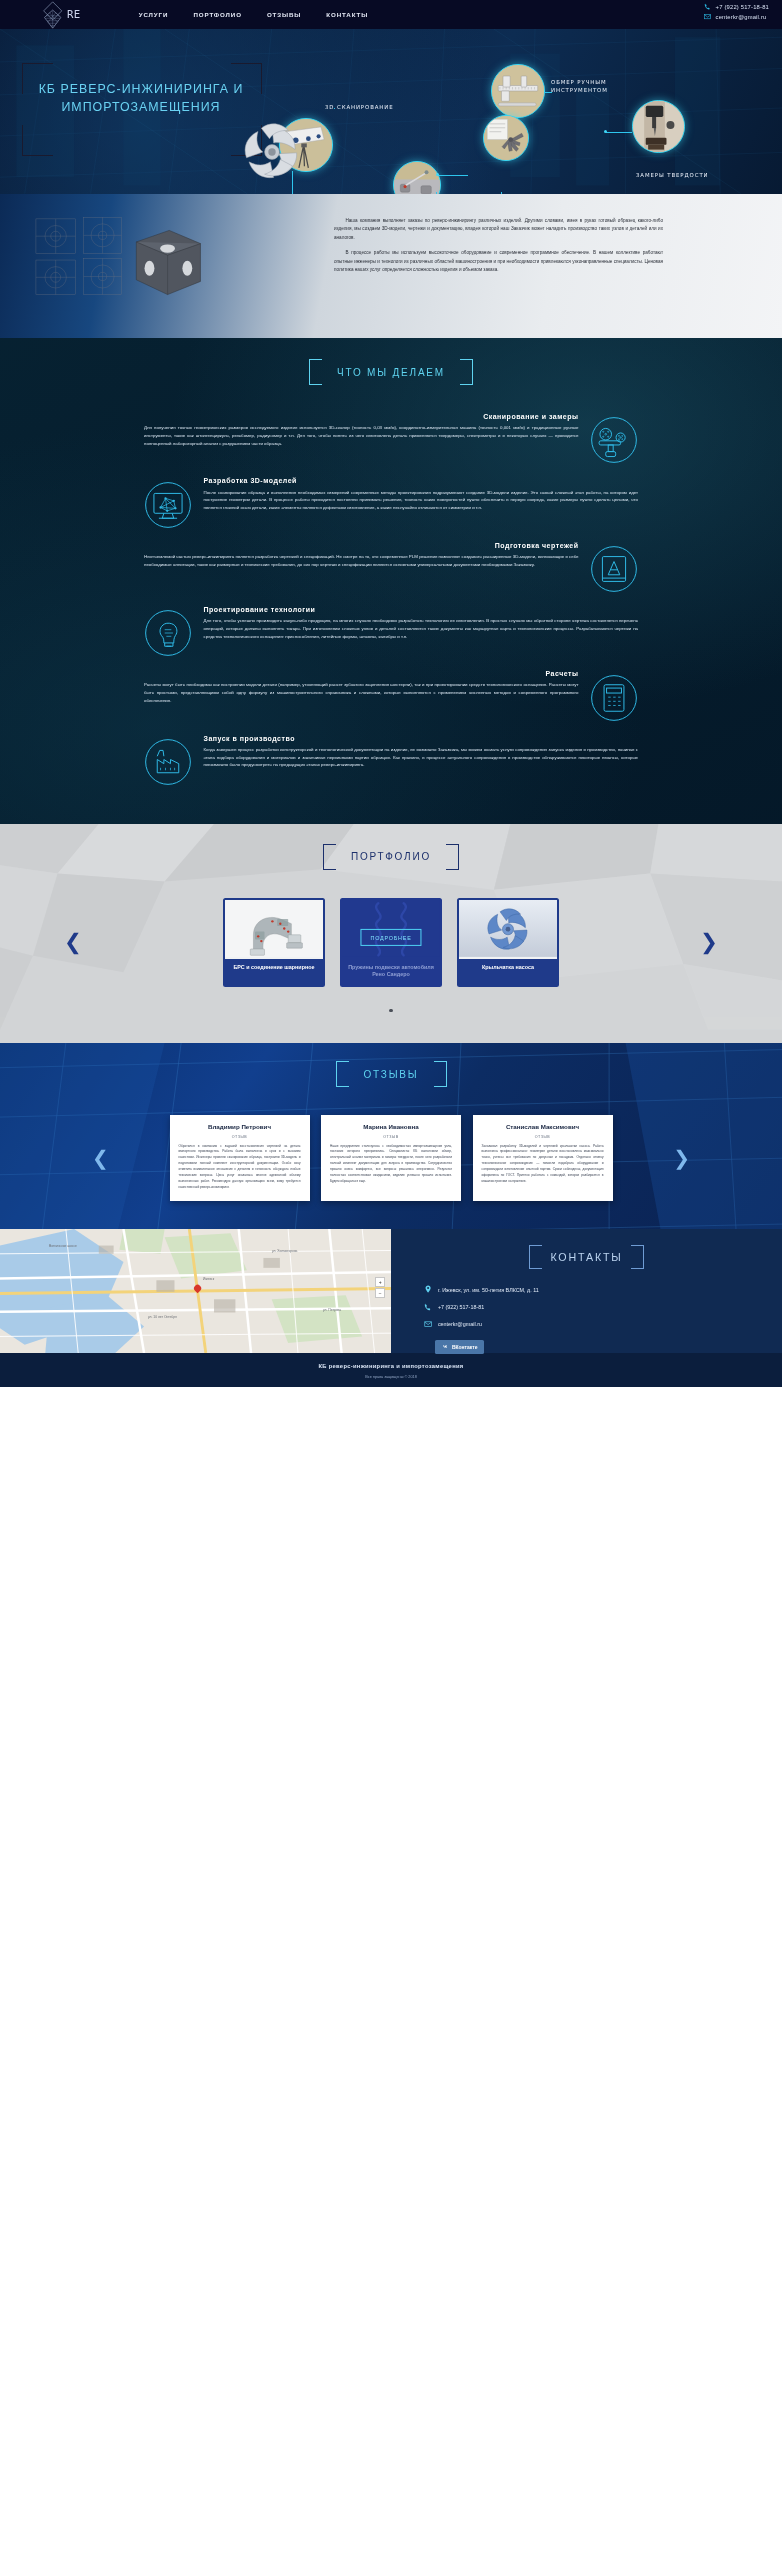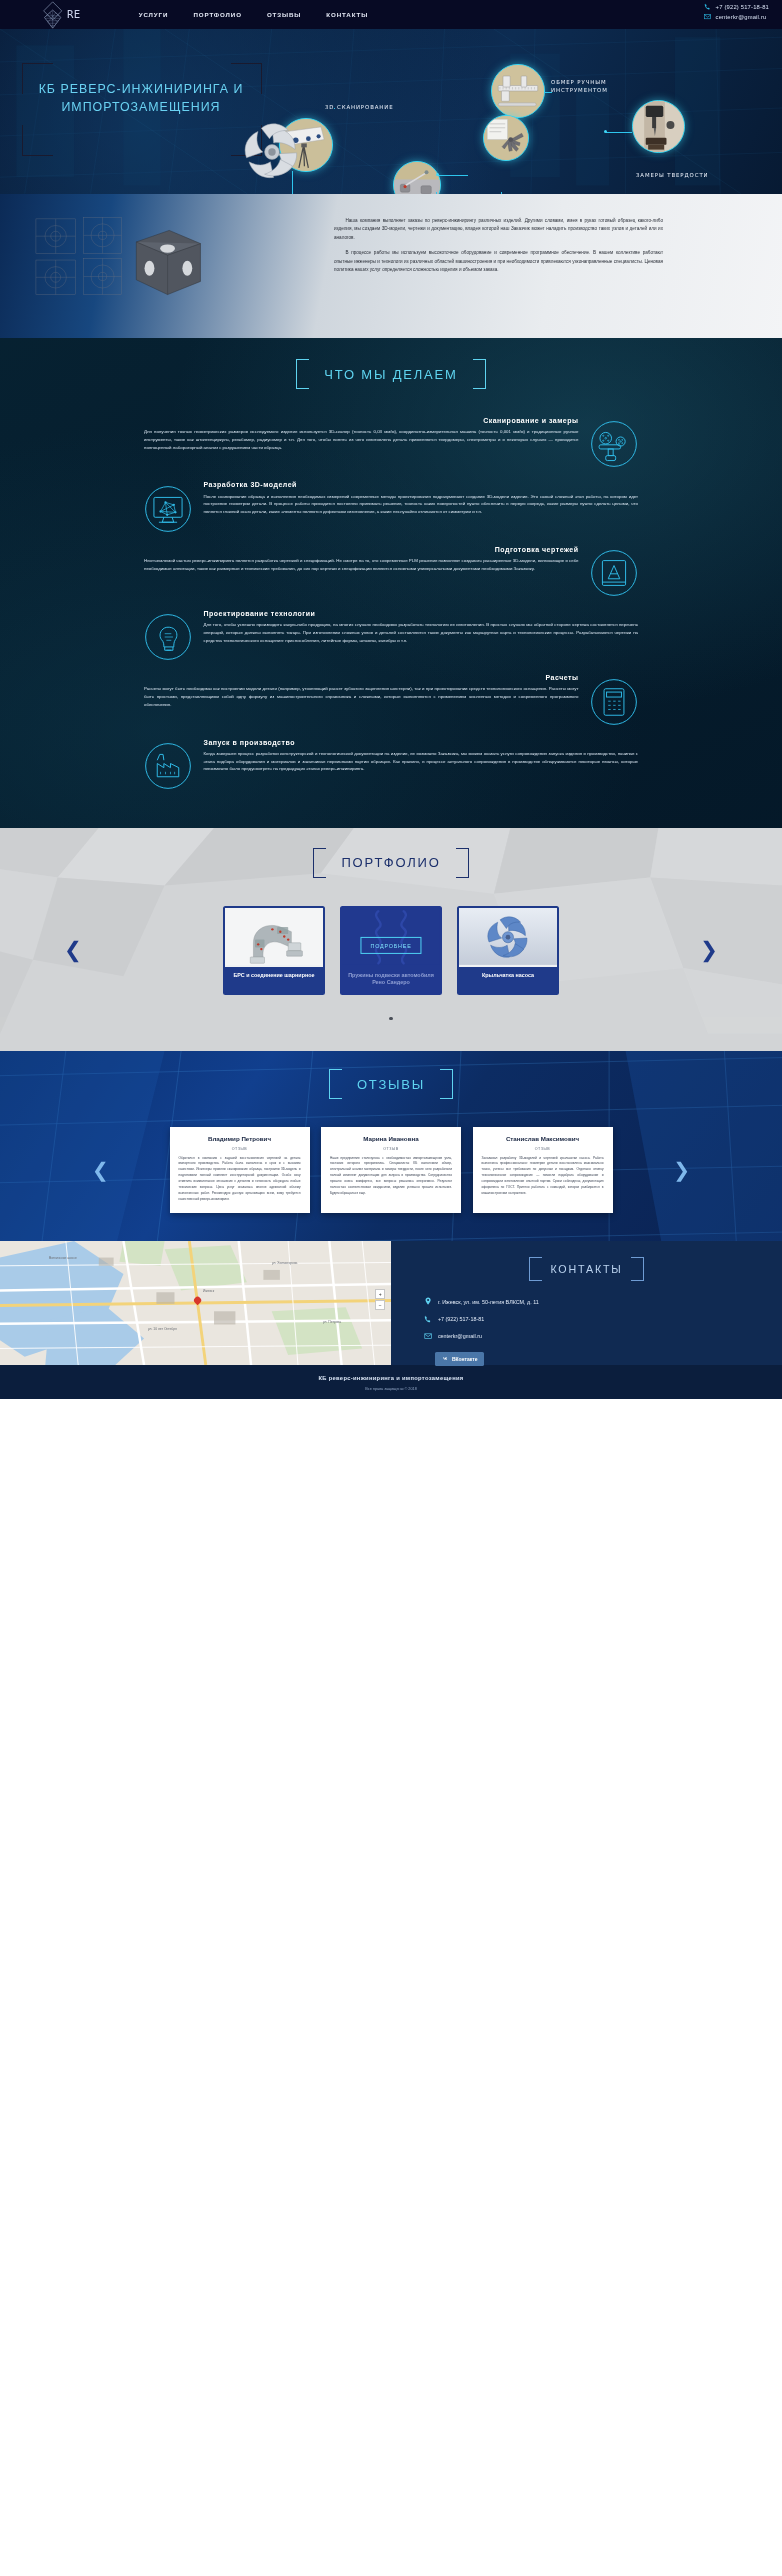--- a/index.html
+++ b/index.html
@@ -105,21 +105,21 @@
   }
   .services::before {
     content: ""; position: absolute; inset: 0;
     background:
       radial-gradient(ellipse at 75% 18%, rgba(30,90,110,.45), transparent 50%),
       radial-gradient(ellipse at 20% 80%, rgba(15,60,80,.45), transparent 55%);
   }
   .sec-title-wrap { position: relative; text-align: center; margin-bottom: 28px; }
   .sec-title {
     display: inline-block; position: relative; padding: 7.4px 28px;
-    color: #5fd4f0; font-size: 13px; letter-spacing: 1.8px; font-weight: 400;
+    color: #5fd4f0; font-size: 10px; letter-spacing: 1.8px; font-weight: 400;
   }
   .sec-title .br { position: absolute; width: 13px; height: 100%; top: 0; border-color: #4ab4d8; }
   .sec-title .br-l { left: 0; border-left: 1.1px solid; border-top: 1.1px solid; border-bottom: 1.1px solid; }
   .sec-title .br-r { right: 0; border-right: 1.1px solid; border-top: 1.1px solid; border-bottom: 1.1px solid; }
 
   .svc {
     position: relative; display: flex; align-items: flex-start;
     gap: 11.5px; margin: 0 auto 13px; width: 494px;
   }
   .svc.right { flex-direction: row-reverse; }

